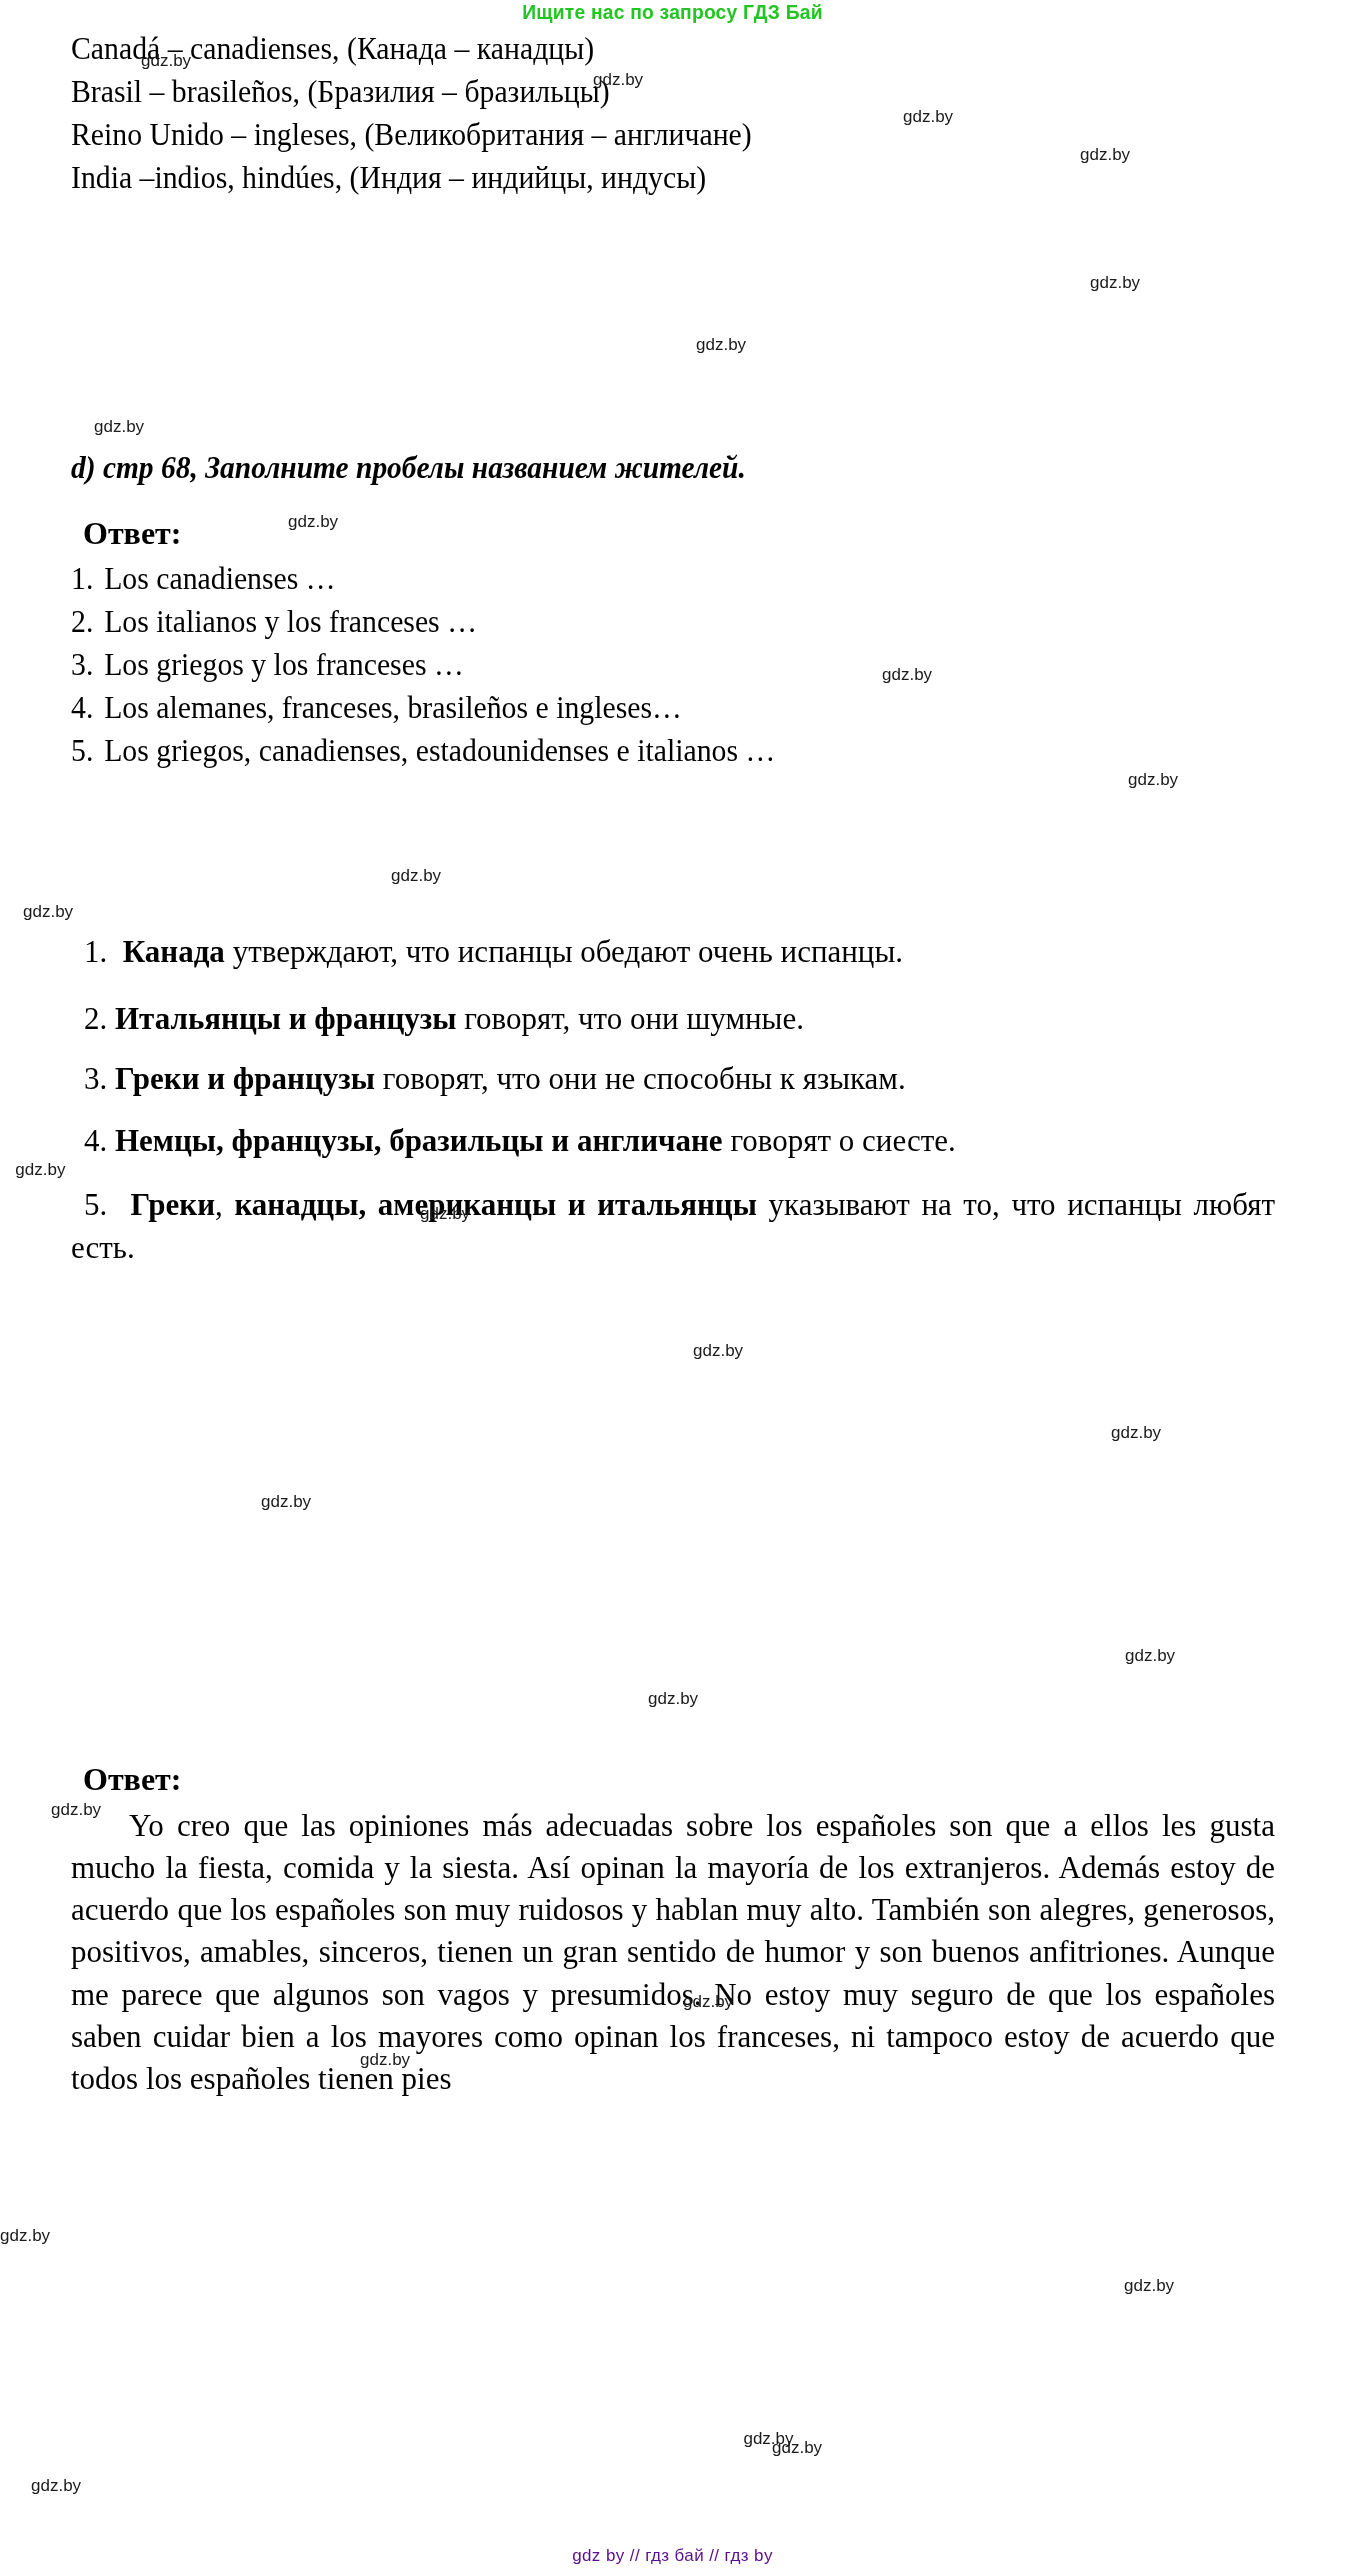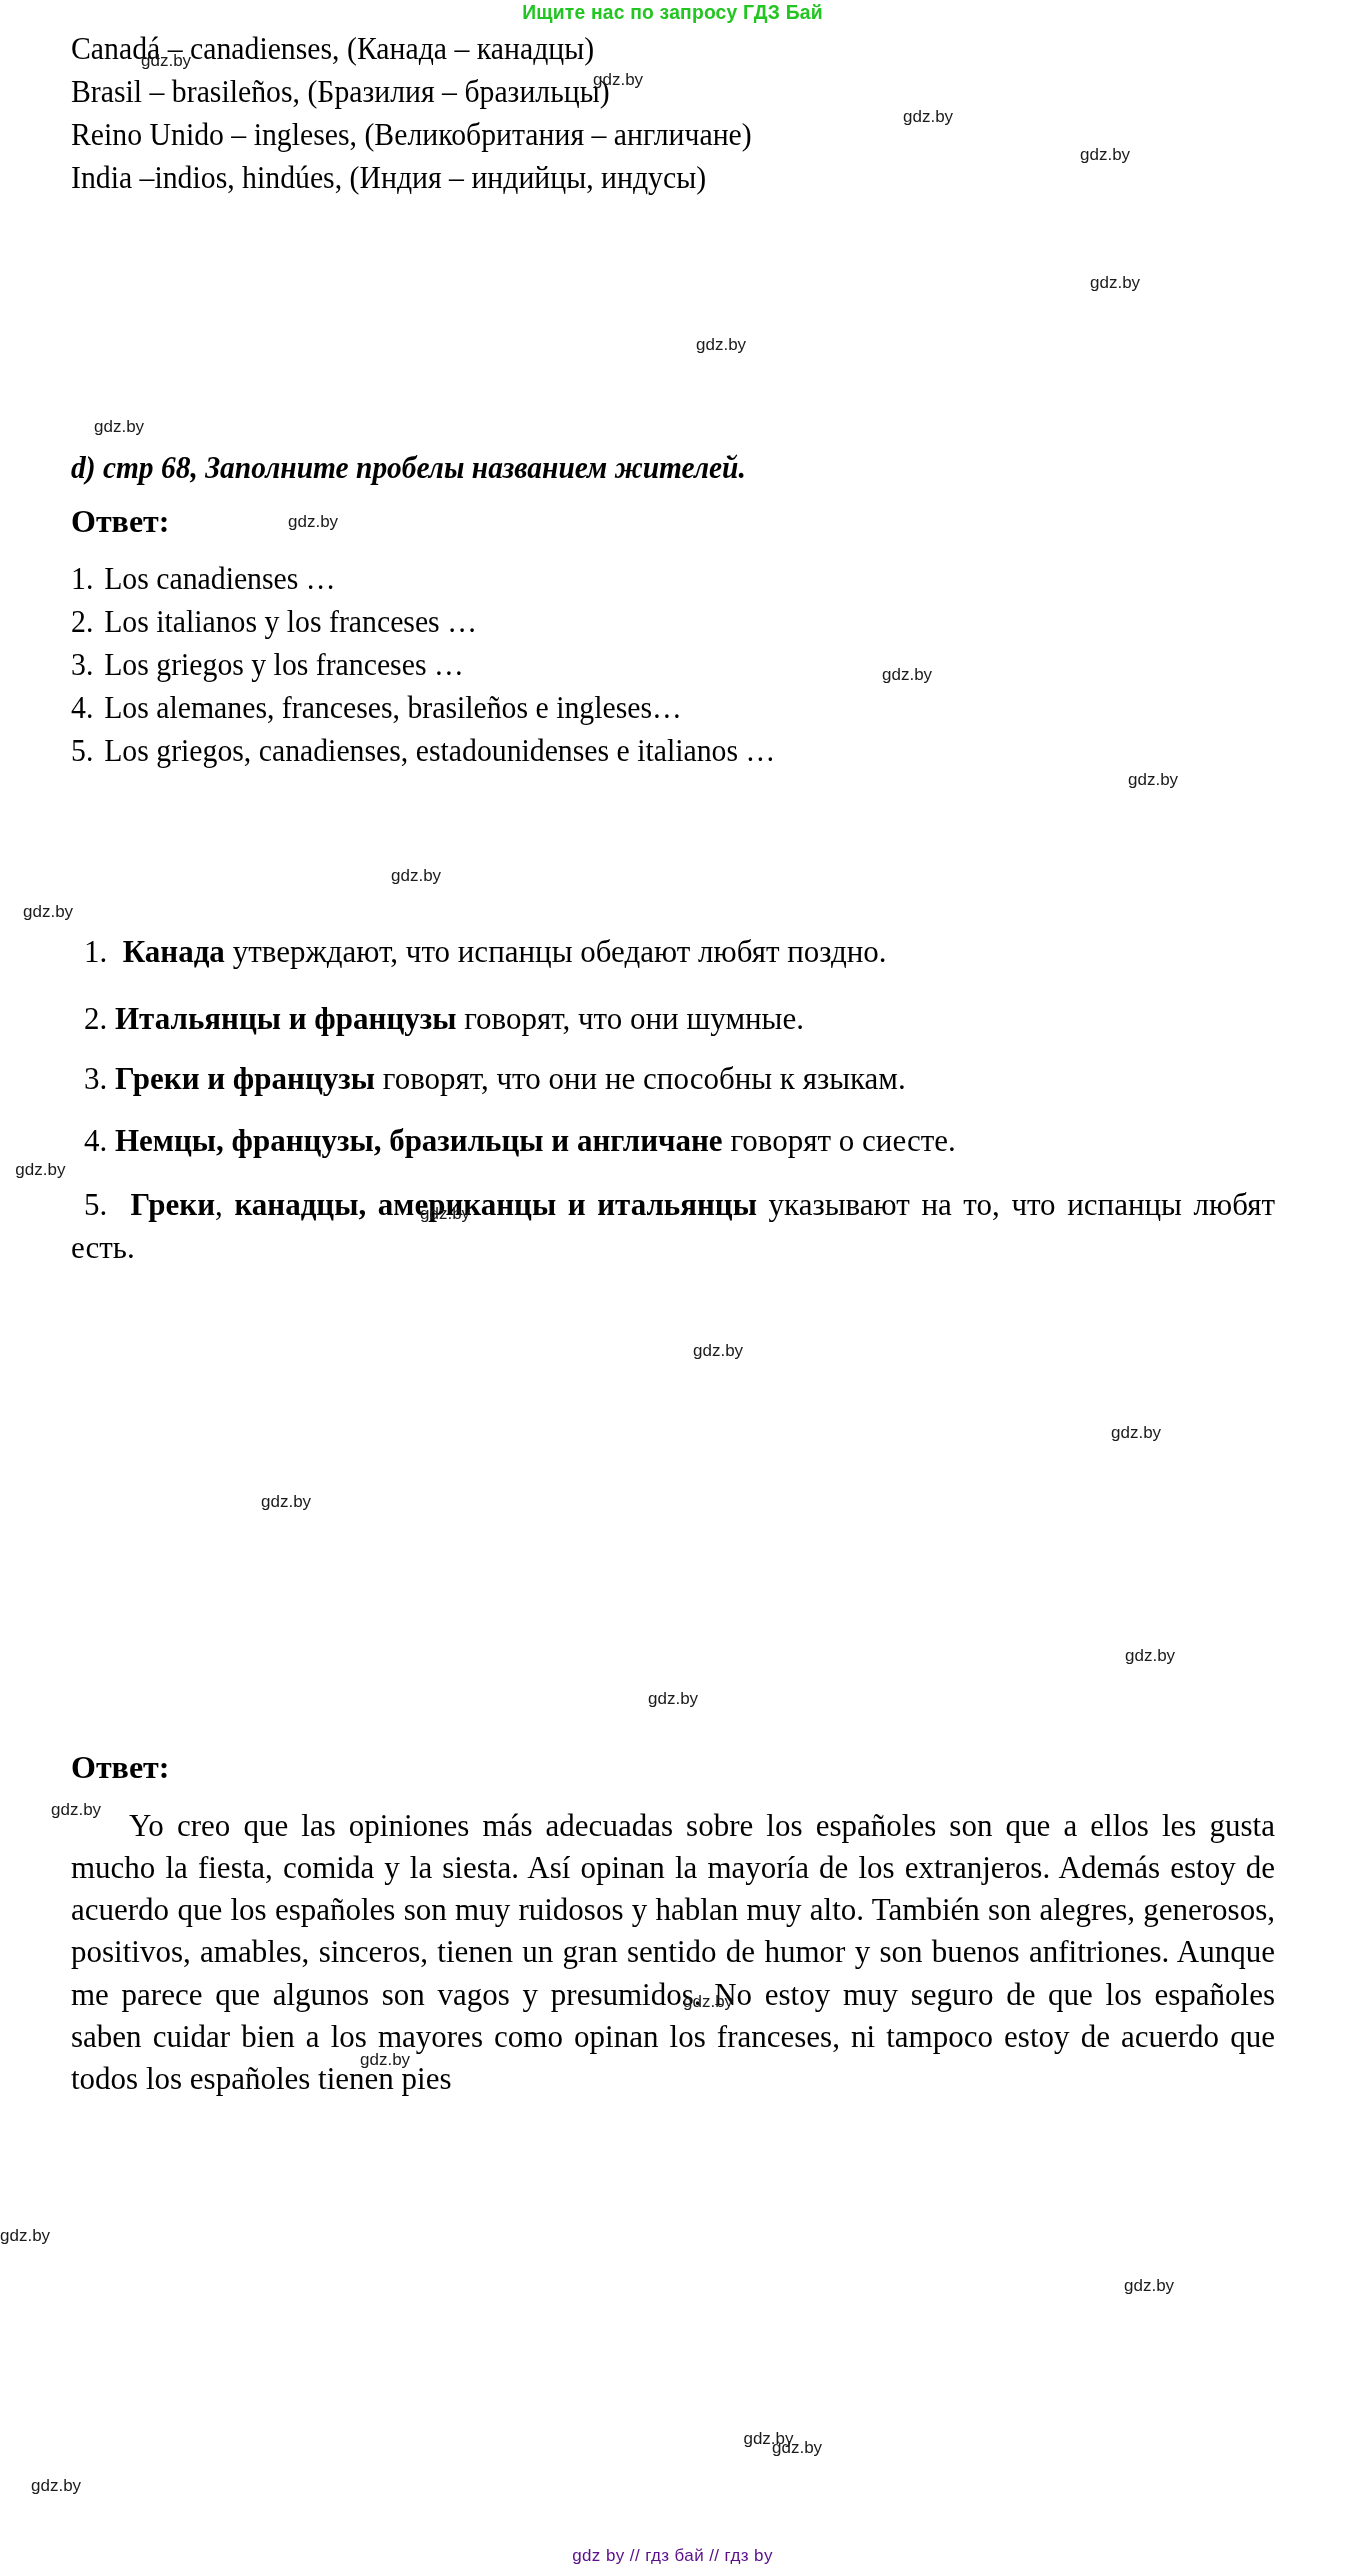--- a/index.html
+++ b/index.html
@@ -58,21 +58,21 @@
     margin: 0;
     font-family: "Liberation Serif", serif;
     transform: scaleX(0.95);
     transform-origin: left center;
     white-space: nowrap;
   }
 
   .answer-label {
     font-size: 32px;
     font-weight: bold;
-    margin: 0;
+    margin: 12px;
     font-family: "Liberation Serif", serif;
   }
 
   .es-item {
     font-size: 31px;
     line-height: 1.05;
     margin: 0 0 10.4px 0;
     white-space: nowrap;
     font-family: "Liberation Serif", serif;
     transform: scaleX(0.96);
@@ -178,21 +178,21 @@
     <p class="es-item">
       <span class="num">4.</span><span>Los alemanes, franceses, brasileños e ingleses…</span>
     </p>
     <p class="es-item">
       <span class="num">5.</span><span>Los griegos, canadienses, estadounidenses e italianos …</span>
     </p>
   </div>
 
   <div class="content" style="top: 931px; width: 1204px;">
     <p class="ru-item" style="text-indent: 13px;">
-      <span>1.</span>&nbsp;&nbsp;<b>Канада</b><span> утверждают, что испанцы обедают любят поздно.</span>
+      <span>1.</span>&nbsp;&nbsp;<b>Канада</b><span> утверждают, что испанцы обедают очень испанцы.</span>
     </p>
     <p class="ru-item" style="margin-top: 24px; text-indent: 13px; font-family: Liberation Serif, serif;">
       <span>2.</span>&nbsp;<b>Итальянцы и французы</b><span> говорят, что они шумные.</span>
     </p>
     <p class="ru-item" style="margin-top: 17.7px; text-indent: 13px;">
       <span>3.</span>&nbsp;<b>Греки и французы</b><span> говорят, что они не способны к языкам.</span>
     </p>
     <p class="ru-item" style="margin-top: 19.3px; text-indent: 13px;">
       <span>4.</span>&nbsp;<b>Немцы, французы,  бразильцы и англичане</b><span> говорят о сиесте.</span>
     </p>

